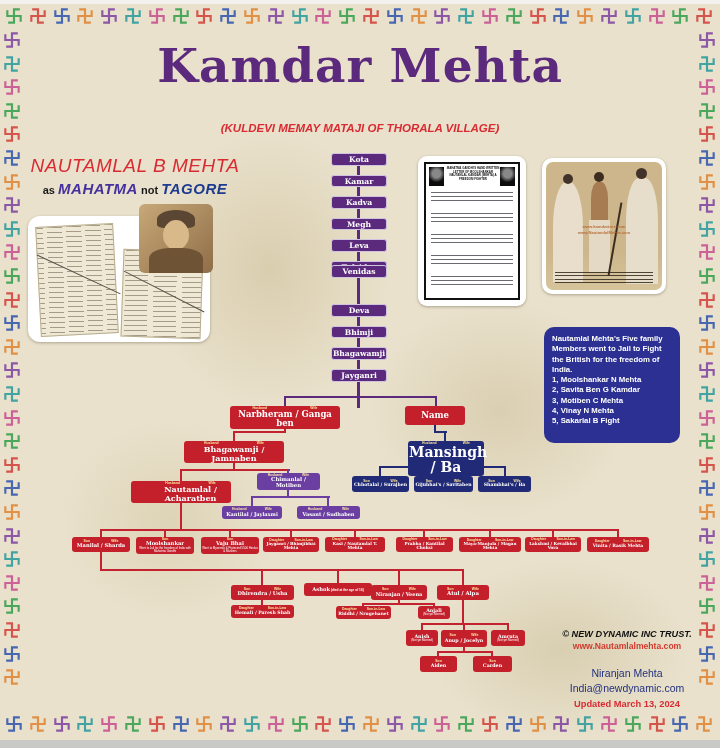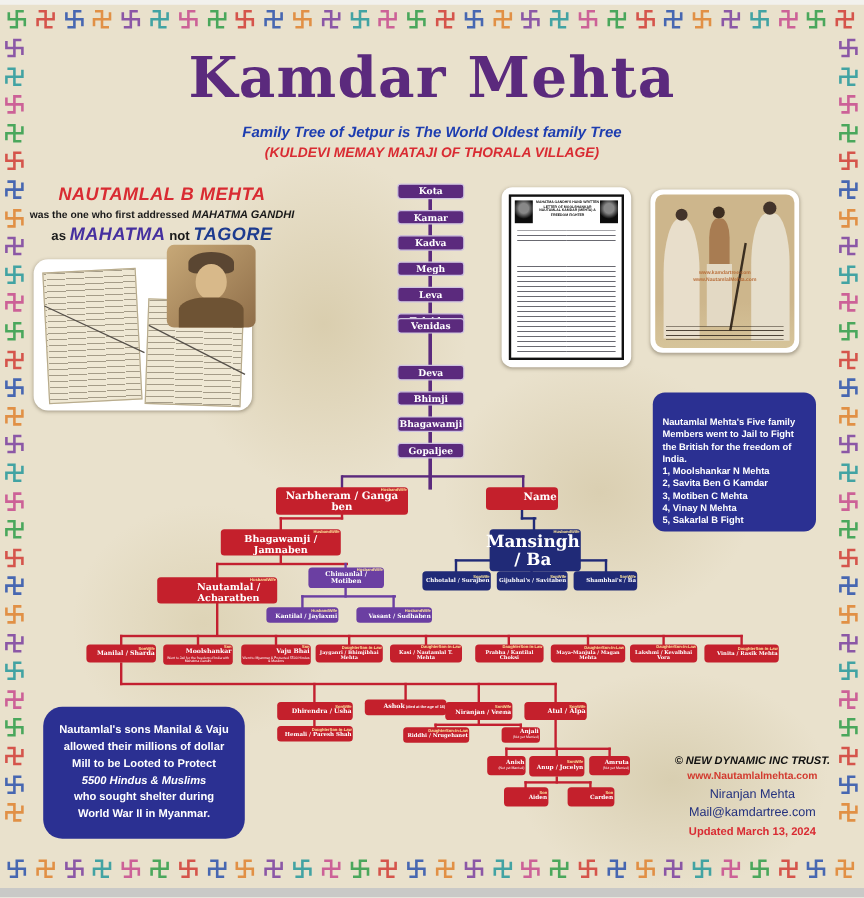--- a/index.html
+++ b/index.html
@@ -10,52 +10,52 @@
   .swg{position:absolute;width:20px;height:20px;opacity:.85;}
   
   .title{position:absolute;left:0;top:38px;width:720px;text-align:center;
          font-family:"DejaVu Serif",serif;font-weight:bold;font-size:47px;color:#5b2a7d;letter-spacing:1px;}
   .subtitle{position:absolute;left:0;top:103px;width:720px;text-align:center;
             font-weight:bold;font-style:italic;font-size:12.5px;color:#1d3db0;}
   .kuldevi{position:absolute;left:0;top:122px;width:720px;text-align:center;
            font-weight:bold;font-style:italic;font-size:11.5px;color:#d92b32;}
   
   .lnote{position:absolute;left:22px;top:153px;width:226px;text-align:center;line-height:1.35;}
-  .lnote .n1{color:#d92b32;font-weight:bold;font-style:italic;font-size:15px;letter-spacing:.5px;}
+  .lnote .n1{color:#d92b32;font-weight:normal;font-style:italic;font-size:19px;letter-spacing:.5px;}
   .lnote .n2{color:#1a1a1a;font-weight:bold;font-size:8.6px;}
   .lnote .n2 em{font-style:italic;font-size:9.2px;}
   .lnote .n3{color:#1a1a1a;font-weight:bold;font-size:11px;}
   .lnote .mah{color:#46309f;font-style:italic;font-size:15px;letter-spacing:.5px;}
   .lnote .tag{color:#1d3b8f;font-style:italic;font-size:15px;letter-spacing:.5px;}
   
   .chainbox{position:absolute;left:331px;width:56px;height:12.5px;background:#5b2a7d;
             border:1px solid #cfc3e0;border-radius:3px;color:#fff;text-align:center;
             font-family:"DejaVu Serif",serif;font-weight:bold;font-size:7.6px;line-height:12px;box-sizing:border-box;}
   
   .node{position:absolute;border-radius:3px;color:#fff;text-align:center;box-sizing:border-box;
-        display:flex;flex-direction:column;justify-content:center;line-height:1.05;padding:1px 1px;align-items:flex-end;}
+        display:flex;flex-direction:column;justify-content:center;line-height:1.05;padding:1px 1px;}
   .node .roles{display:flex;justify-content:space-around;font-weight:bold;font-size:3.4px;color:#ffe79c;line-height:1;}
   .node .nm{font-family:"DejaVu Serif",serif;font-weight:bold;}
   .node .nm .note{font-size:3.2px;font-family:"Liberation Sans",sans-serif;}
   .node .sub{font-size:2.9px;color:#fff;line-height:1.1;}
   .red{background:#c4202c;} .blue{background:#202a77;} .mpur{background:#6b3fa2;}
   .ln{position:absolute;}
   .c-red{background:#c32030;} .c-blue{background:#202a77;} .c-pur{background:#5b2a7d;} .c-mp{background:#6b3fa2;}
   
   .jail{position:absolute;left:544px;top:327px;width:136px;height:116px;background:#2b3092;border-radius:10px;
-        color:#fff;font-weight:bold;font-size:7.8px;line-height:1.32;padding:20px 8px;box-sizing:border-box;}
+        color:#fff;font-weight:bold;font-size:7.8px;line-height:1.32;padding:7px 8px;box-sizing:border-box;}
   .mill{position:absolute;left:36px;top:589px;width:168px;height:110px;background:#2b3092;border-radius:16px;
         color:#fff;font-weight:bold;font-size:9.3px;line-height:1.5;text-align:center;
         display:flex;flex-direction:column;justify-content:center;padding:4px 6px;box-sizing:border-box;}
   .mill .it{font-style:italic;}
   
   .credits{position:absolute;left:540px;top:629px;width:174px;text-align:center;line-height:1.15;}
   .credits .trust{color:#111;font-weight:bold;font-style:italic;font-size:9.2px;}
   .credits .site{color:#d23a2e;font-weight:bold;font-size:8.6px;margin-top:2px;}
-  .credits .person{color:#23317e;font-size:10.5px;margin-top:5px;}
+  .credits .person{color:#23317e;font-size:10.5px;margin-top:16px;}
   .credits .email{color:#23317e;font-size:10.5px;margin-top:2px;}
   .credits .upd{color:#d92b32;font-weight:bold;font-size:9.3px;margin-top:5px;}
   
   .card{position:absolute;background:#fff;border-radius:12px;box-shadow:0 1px 3px rgba(60,50,30,.35);}
   .doc{position:absolute;background:#efe8d4;border:1px solid #b8ac8e;
        background-image:repeating-linear-gradient(180deg,rgba(90,80,60,.5) 0 .8px,transparent .8px 5px);}
   .doc .slash{position:absolute;background:#55504a;height:1px;}
   .portrait{position:absolute;left:139px;top:204px;width:74px;height:69px;border-radius:6px;
             background:linear-gradient(135deg,#c7a877,#8f6e49);overflow:hidden;}
   .portrait .face{position:absolute;left:24px;top:16px;width:26px;height:30px;border-radius:50%;background:#d8b98a;}
@@ -90,29 +90,24 @@
 </svg>
 
 <div id="stage">
 
   <div class="blob" style="left:150px;top:130px;width:240px;height:280px;background:radial-gradient(closest-side,rgba(205,190,150,.55),rgba(205,190,150,0));"></div>
   <div class="blob" style="left:370px;top:300px;width:260px;height:220px;background:radial-gradient(closest-side,rgba(200,185,145,.45),rgba(200,185,145,0));"></div>
   <div class="blob" style="left:60px;top:420px;width:220px;height:200px;background:radial-gradient(closest-side,rgba(210,198,160,.5),rgba(210,198,160,0));"></div>
   <div class="blob" style="left:430px;top:560px;width:260px;height:180px;background:radial-gradient(closest-side,rgba(200,188,150,.5),rgba(200,188,150,0));"></div>
 
   <div class="title">Kamdar Mehta</div>
-  <div class="subtitle">Family Tree of Jetpur is The World Oldest family Tree</div>
   <div class="kuldevi">(KULDEVI MEMAY MATAJI OF THORALA VILLAGE)</div>
 
   <div class="lnote">
     <div class="n1">NAUTAMLAL B MEHTA</div>
-    <div class="n2">
-      <span>was the one who first addressed</span>
-      <em>MAHATMA GANDHI</em>
-    </div>
     <div class="n3">
       <span>as</span>
       <span class="mah">MAHATMA</span>
       <span>not</span>
       <span class="tag">TAGORE</span>
     </div>
   </div>
 
   <div class="card" style="left:28px;top:216px;width:182px;height:126px;">
     <div class="doc" style="left:10px;top:9px;width:76px;height:108px;transform:rotate(-3deg);">
@@ -162,34 +157,26 @@
     <div>Nautamlal Mehta's Five family Members went to Jail to Fight the British for the freedom of India.</div>
     <div id="jailMembers">
         <div>1, Moolshankar N Mehta</div>
         <div>2, Savita Ben G Kamdar</div>
         <div>3, Motiben C Mehta</div>
         <div>4, Vinay N Mehta</div>
         <div>5, Sakarlal B Fight</div>
       </div>
   </div>
 
-  <div class="mill" id="millBox">
-      <div>Nautamlal's sons Manilal &amp; Vaju</div>
-      <div>allowed their millions of dollar</div>
-      <div>Mill to be Looted  to Protect</div>
-      <div class="it">5500 Hindus &amp; Muslims</div>
-      <div>who sought shelter during</div>
-      <div>World War II in Myanmar.</div>
-    </div>
 
   <div class="credits">
     <div class="trust">© NEW DYNAMIC INC TRUST.</div>
     <div class="site">www.Nautamlalmehta.com</div>
     <div class="person">Niranjan Mehta</div>
-    <div class="email">Mail@kamdartree.com</div>
+    <div class="email">India@newdynamic.com</div>
     <div class="upd">Updated March 13, 2024</div>
   </div>
 
   <div id="treeLayer">
       <div class="ln c-pur" style="left: 357px; top: 158px; width: 3px; height: 250px;"></div>
       <div class="ln c-pur" style="left: 285px; top: 396px; width: 152px; height: 2px;"></div>
       <div class="ln c-pur" style="left: 284px; top: 396px; width: 2px; height: 12px;"></div>
       <div class="ln c-pur" style="left: 435px; top: 396px; width: 2px; height: 12px;"></div>
       <div class="ln c-red" style="left: 284px; top: 425px; width: 2px; height: 8px;"></div>
       <div class="ln c-red" style="left: 233px; top: 431px; width: 53px; height: 2px;"></div>
@@ -244,21 +231,21 @@
       <div class="chainbox" style="top: 153px;">Kota</div>
       <div class="chainbox" style="top: 174.6px;">Kamar</div>
       <div class="chainbox" style="top: 196.2px;">Kadva</div>
       <div class="chainbox" style="top: 217.8px;">Megh</div>
       <div class="chainbox" style="top: 239.4px;">Leva</div>
       <div class="chainbox" style="top: 261px;">Tulsidas</div>
       <div class="chainbox" style="top: 265px;">Venidas</div>
       <div class="chainbox" style="top: 304.2px;">Deva</div>
       <div class="chainbox" style="top: 325.8px;">Bhimji</div>
       <div class="chainbox" style="top: 347.4px;">Bhagawamji</div>
-      <div class="chainbox" style="top: 369px;">Gopaljee</div>
+      <div class="chainbox" style="top: 369px;">Jayganri</div>
       <div class="node red" style="left: 230px; top: 406px; width: 110px; min-height: 19px;">
         <div class="roles">
           <span>Husband</span>
           <span>Wife</span>
         </div>
         <div class="nm" style="font-size: 8.5px;">Narbheram  /  Ganga ben</div>
       </div>
       <div class="node red" style="left: 405px; top: 406px; width: 60px; min-height: 19px;">
         <div class="nm" style="font-size: 8.5px;">Name</div>
       </div>

